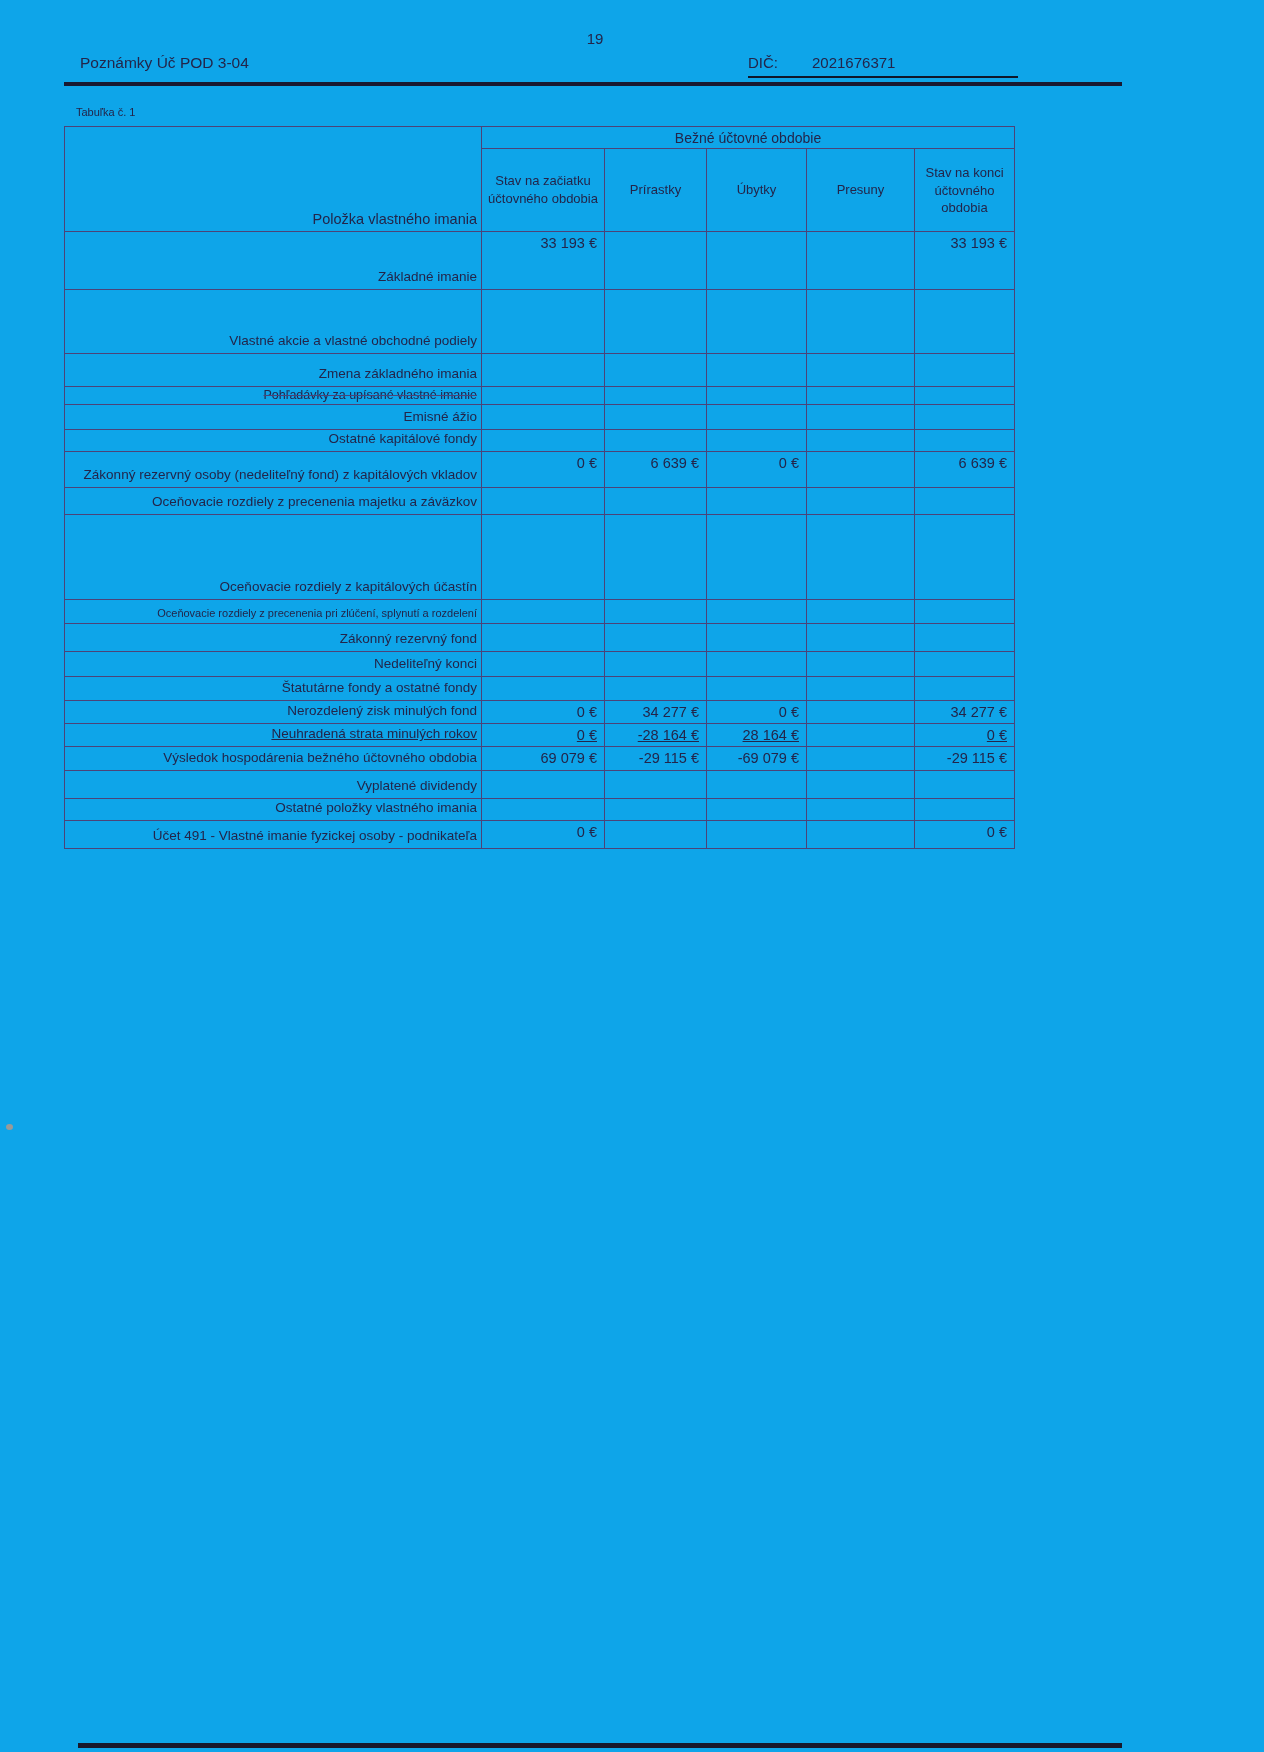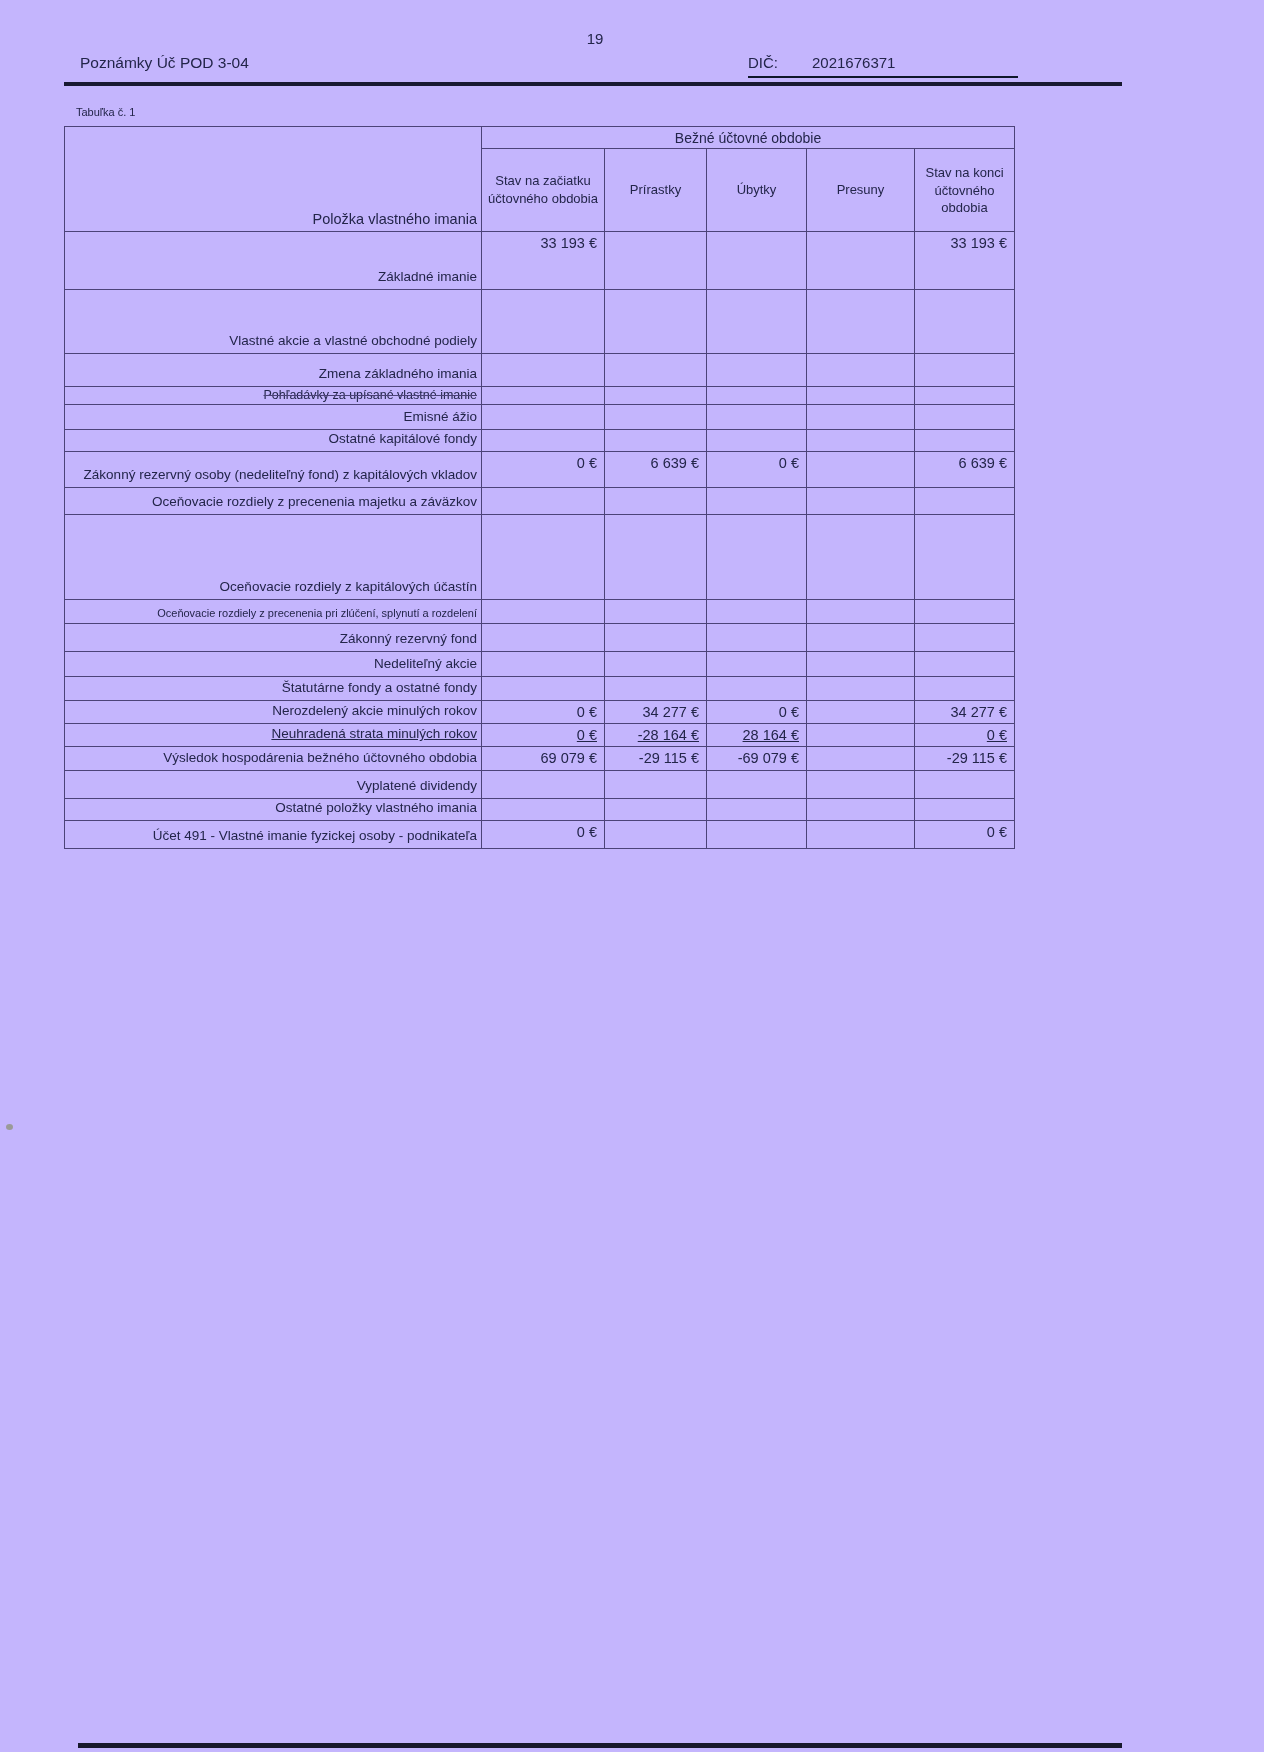--- a/index.html
+++ b/index.html
@@ -4,21 +4,21 @@
 <style>
   * { margin: 0; padding: 0; box-sizing: border-box; }
   html, body { background: #e9e9e9; }
   body { font-family: "Liberation Sans", sans-serif; }
 
   .page {
     position: relative;
     width: 1264px;
     height: 1752px;
     margin: 0 auto;
-    background: #c4b5fd;
+    background: #0ea5e9;
     color: #23254a;
     overflow: hidden;
   }
 
   .page-number {
     position: absolute;
     top: 30px;
     left: 0;
     width: 1190px;
     text-align: center;
@@ -289,37 +289,37 @@
         </tr>
         <tr>
           <td class="cell-label">Zákonný rezervný fond</td>
           <td class="cell-value"></td>
           <td class="cell-value"></td>
           <td class="cell-value"></td>
           <td class="cell-value"></td>
           <td class="cell-value"></td>
         </tr>
         <tr>
-          <td class="cell-label">Nedeliteľný akcie</td>
+          <td class="cell-label">Nedeliteľný konci</td>
           <td class="cell-value"></td>
           <td class="cell-value"></td>
           <td class="cell-value"></td>
           <td class="cell-value"></td>
           <td class="cell-value"></td>
         </tr>
         <tr>
           <td class="cell-label">Štatutárne fondy a ostatné fondy</td>
           <td class="cell-value"></td>
           <td class="cell-value"></td>
           <td class="cell-value"></td>
           <td class="cell-value"></td>
           <td class="cell-value"></td>
         </tr>
         <tr>
-          <td class="cell-label">Nerozdelený akcie minulých rokov</td>
+          <td class="cell-label">Nerozdelený zisk minulých fond</td>
           <td class="cell-value">0 €</td>
           <td class="cell-value">34 277 €</td>
           <td class="cell-value">0 €</td>
           <td class="cell-value"></td>
           <td class="cell-value">34 277 €</td>
         </tr>
         <tr>
           <td class="cell-label">Neuhradená strata minulých rokov</td>
           <td class="cell-value">0 €</td>
           <td class="cell-value">-28 164 €</td>

